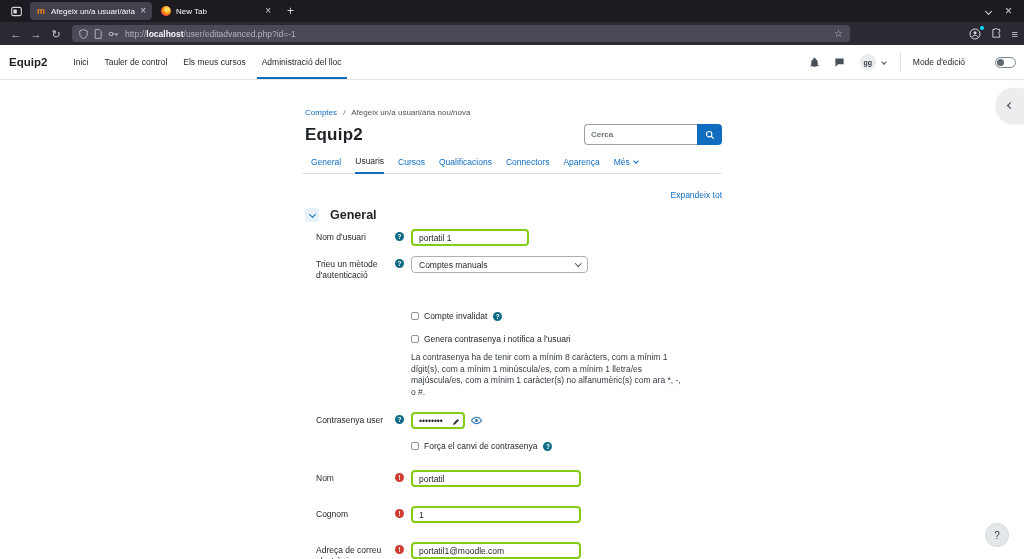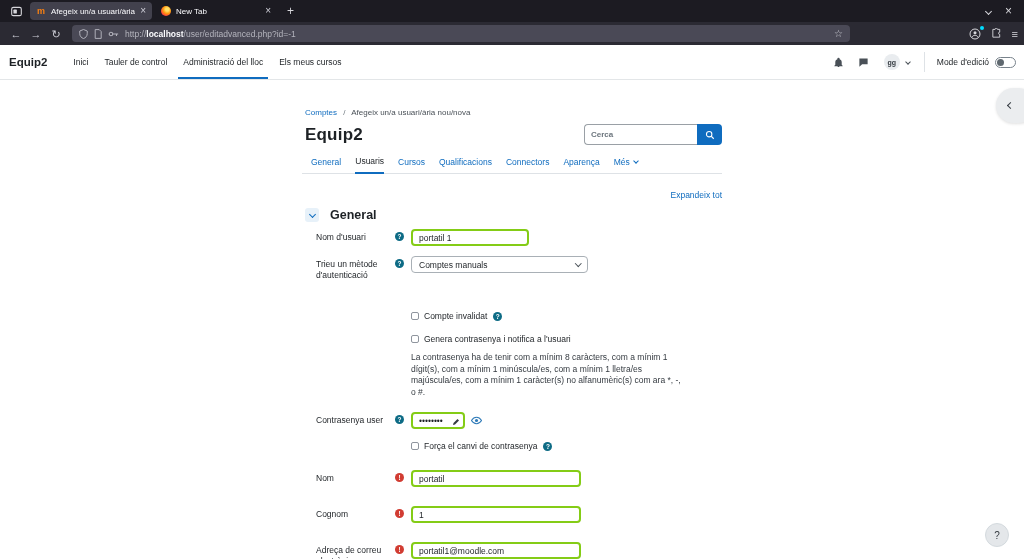--- a/index.html
+++ b/index.html
@@ -45,21 +45,21 @@
   .brand { font-size:11.5px; font-weight:bold; color:#1d2125; display:flex; align-items:center; padding:0 18px 0 9px; }
   .pnav { display:flex; }
   .pnav-item { position:relative; display:flex; align-items:center; padding:0 8px; font-size:8.5px; color:#1d2125; cursor:pointer; }
   .pnav-item.active::after { content:""; position:absolute; left:3px; right:3px; bottom:0; height:2.5px; background:#0f6cbf; }
   .nav-right { margin-left:auto; display:flex; align-items:center; padding-right:8px; }
   .nicon { margin:0 7px; display:flex; align-items:center; }
   .avatar { width:16px; height:16px; border-radius:50%; background:#e9ecef; color:#343a40; font-size:7px; font-weight:bold;
             display:flex; align-items:center; justify-content:center; margin-left:8px; }
   .av-caret { width:4px; height:4px; border-right:1.2px solid #495057; border-bottom:1.2px solid #495057; transform:rotate(45deg); margin:0 8px 0 6px; }
   .vdivider { width:1px; height:20px; background:#dee2e6; margin:0 6px; }
-  .editmode { display:flex; font-size:8.5px; color:#1d2125; padding-left:6px; }
+  .editmode { display:flex; font-size:8.5px; color:#1d2125; padding-left:6px;gap:24px; }
   .toggle { width:21px; height:11px; border:1px solid #79838c; border-radius:6px; margin-left:6px; position:relative; background:#fff; }
   .toggle .knob { position:absolute; left:1px; top:1px; width:7px; height:7px; border-radius:50%; background:#5f686f; }
 
   
   .content { width:420px; margin:0 auto; padding-top:28px; }
   .breadcrumb { font-size:8px; color:#495057; padding-left:3px; }
   .breadcrumb .bc-link { color:#0f6cbf; text-decoration:none; }
   .bc-sep { margin:0 4px; color:#6c757d; }
   .title-row { display:flex; justify-content:space-between; align-items:center; margin-top:7px; padding-left:3px; }
   .page-title { font-size:17px; font-weight:bold; color:#1d2125; letter-spacing:.2px; }
@@ -195,22 +195,22 @@
       </span>
       <span class="tbi hamb">≡</span>
     </div>
   </div>
 
   <div class="site-navbar">
     <span class="brand">Equip2</span>
     <div class="pnav">
       <span class="pnav-item">Inici</span>
       <span class="pnav-item">Tauler de control</span>
+      <span class="pnav-item">Els meus cursos</span>
       <span class="pnav-item active">Administració del lloc</span>
-      <span class="pnav-item">Els meus cursos</span>
     </div>
     <div class="nav-right">
       <span class="nicon">
         <svg width="11" height="11" viewBox="0 0 24 24">
             <path d="M12 22c1.1 0 2-.9 2-2h-4c0 1.1.9 2 2 2zm7-5v-6c0-3.1-1.6-5.6-4.5-6.3V4a2.5 2.5 0 0 0-5 0v.7C6.6 5.4 5 7.9 5 11v6l-2 2v1h18v-1z" fill="#495057"></path>
           </svg>
       </span>
       <span class="nicon">
         <svg width="11" height="11" viewBox="0 0 24 24">
             <path d="M3 3h18v13H9l-6 5z" fill="#495057"></path>

